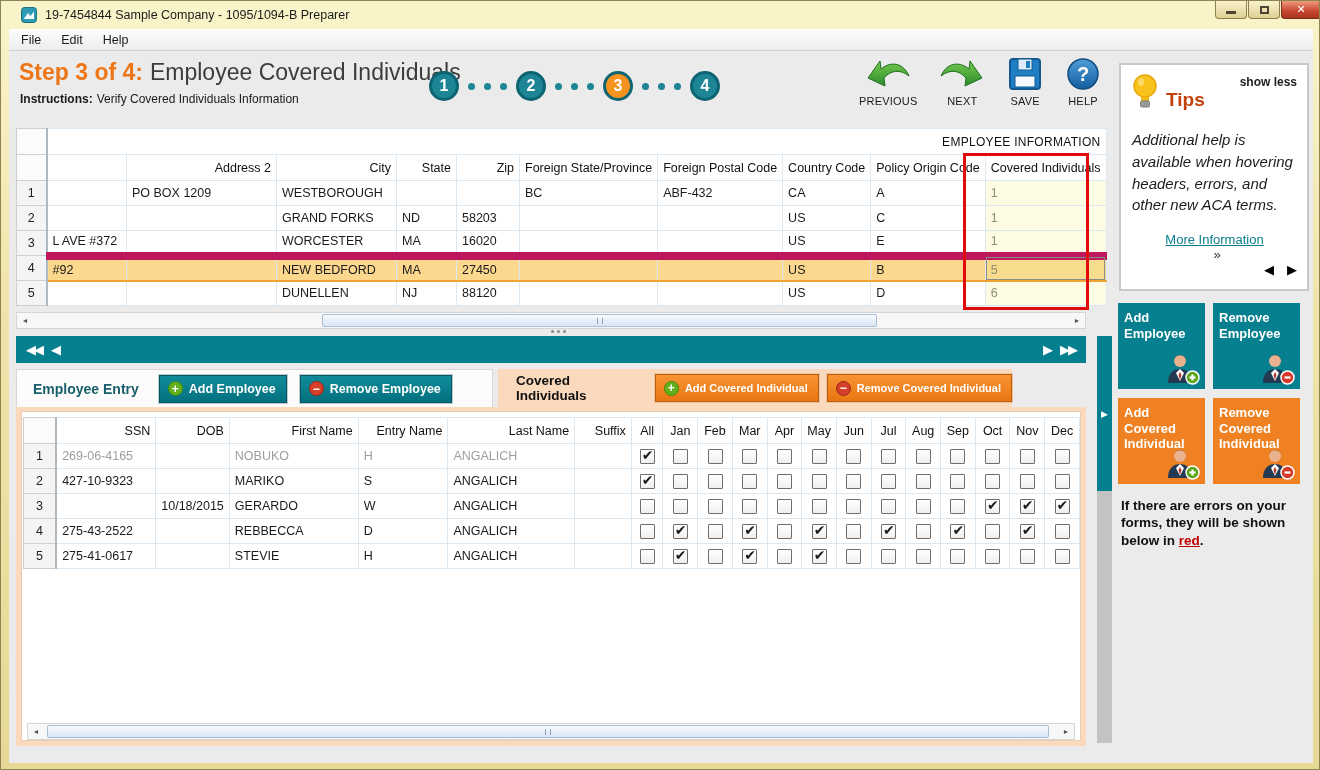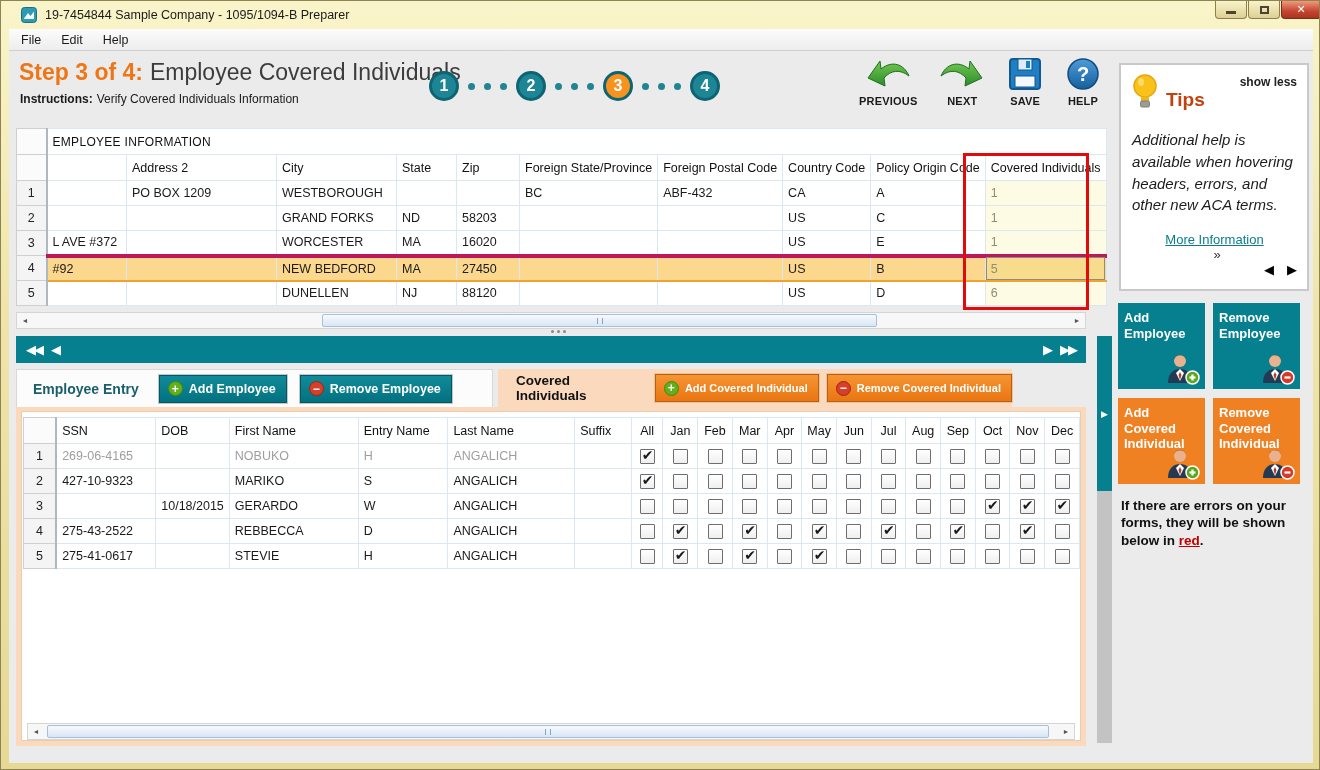--- a/index.html
+++ b/index.html
@@ -38,35 +38,35 @@
   .instructions .lbl { font-weight:bold; margin-right:4px; }
 
   .step-indicator { position:absolute; left:420px; top:17px; height:36px; display:flex; align-items:center; gap:9px; }
   .step-circle { width:30px; height:30px; border-radius:50%; background:#1d8593; border:3px solid #0d6472;
     color:#fff; font-weight:bold; font-size:16px; display:flex; align-items:center; justify-content:center; }
   .step-circle.active { background:#f6921e; }
   .dot { width:7px; height:7px; border-radius:50%; background:#1d8593; }
 
   .toolbar { position:absolute; left:850px; top:4px; width:242px; display:flex; justify-content:space-between; }
   .tool { display:flex; flex-direction:column; align-items:center; gap:2px; }
-  .tool-label { font-size:11px; font-weight:bold; color:#1a1a1a; letter-spacing:.2px; }
+  .tool-label { font-size:11px; font-weight:normal; color:#1a1a1a; letter-spacing:.2px; }
 
   
   .grid { border-collapse:collapse; table-layout:fixed; background:#fff; font-size:12.5px; color:#1a1a1a;
     border:1px solid #c4d4e2; }
   .grid th, .grid td { border:1px solid #dbe7f1; height:25px; padding:0 5px; overflow:hidden;
     white-space:nowrap; text-align:left; font-weight:normal; }
-  .grid thead th { height:26px; color:#111; background:#fff; }
+  .grid thead th { height:26px; color:#111; background:#fff;text-align:right; }
   .grid th.rn { background:#f4f4f4; border-color:#cfcfcf; border-right:2px solid #adb8c0;
     text-align:center; color:#222; }
   .grid th.corner { background:#fbfbfb; }
   .group-row th { height:28px; }
   .group-h { color:#44586a; font-size:12px; letter-spacing:.3px; padding-left:10px; }
   td.covered { background:#fdfbe3; color:#8f8f72; }
-  tr.sel td { background:#fcd88f; border-top:4px solid #be185d; border-bottom:2px solid #f0a32e; }
+  tr.sel td { background:#fcd88f; border-top:8px solid #be185d; border-bottom:2px solid #f0a32e; }
   tr.sel td.covered { background:#f8dc8e; outline:1px solid #8b8b8b; outline-offset:-2px; }
   tr.muted td { color:#9e9e9e; }
   .grid th.c, .grid td.c { text-align:center; padding:0; }
 
   .emp-table-wrap { position:absolute; left:7px; top:77px; }
   .covered-overlay { position:absolute; left:954px; top:102px; width:126px; height:157px;
     border:3px solid #e00b0b; pointer-events:none; z-index:5; }
 
   
   .cb { position:relative; width:15px; height:15px; margin:0 auto; border:1px solid #6e6e6e;

